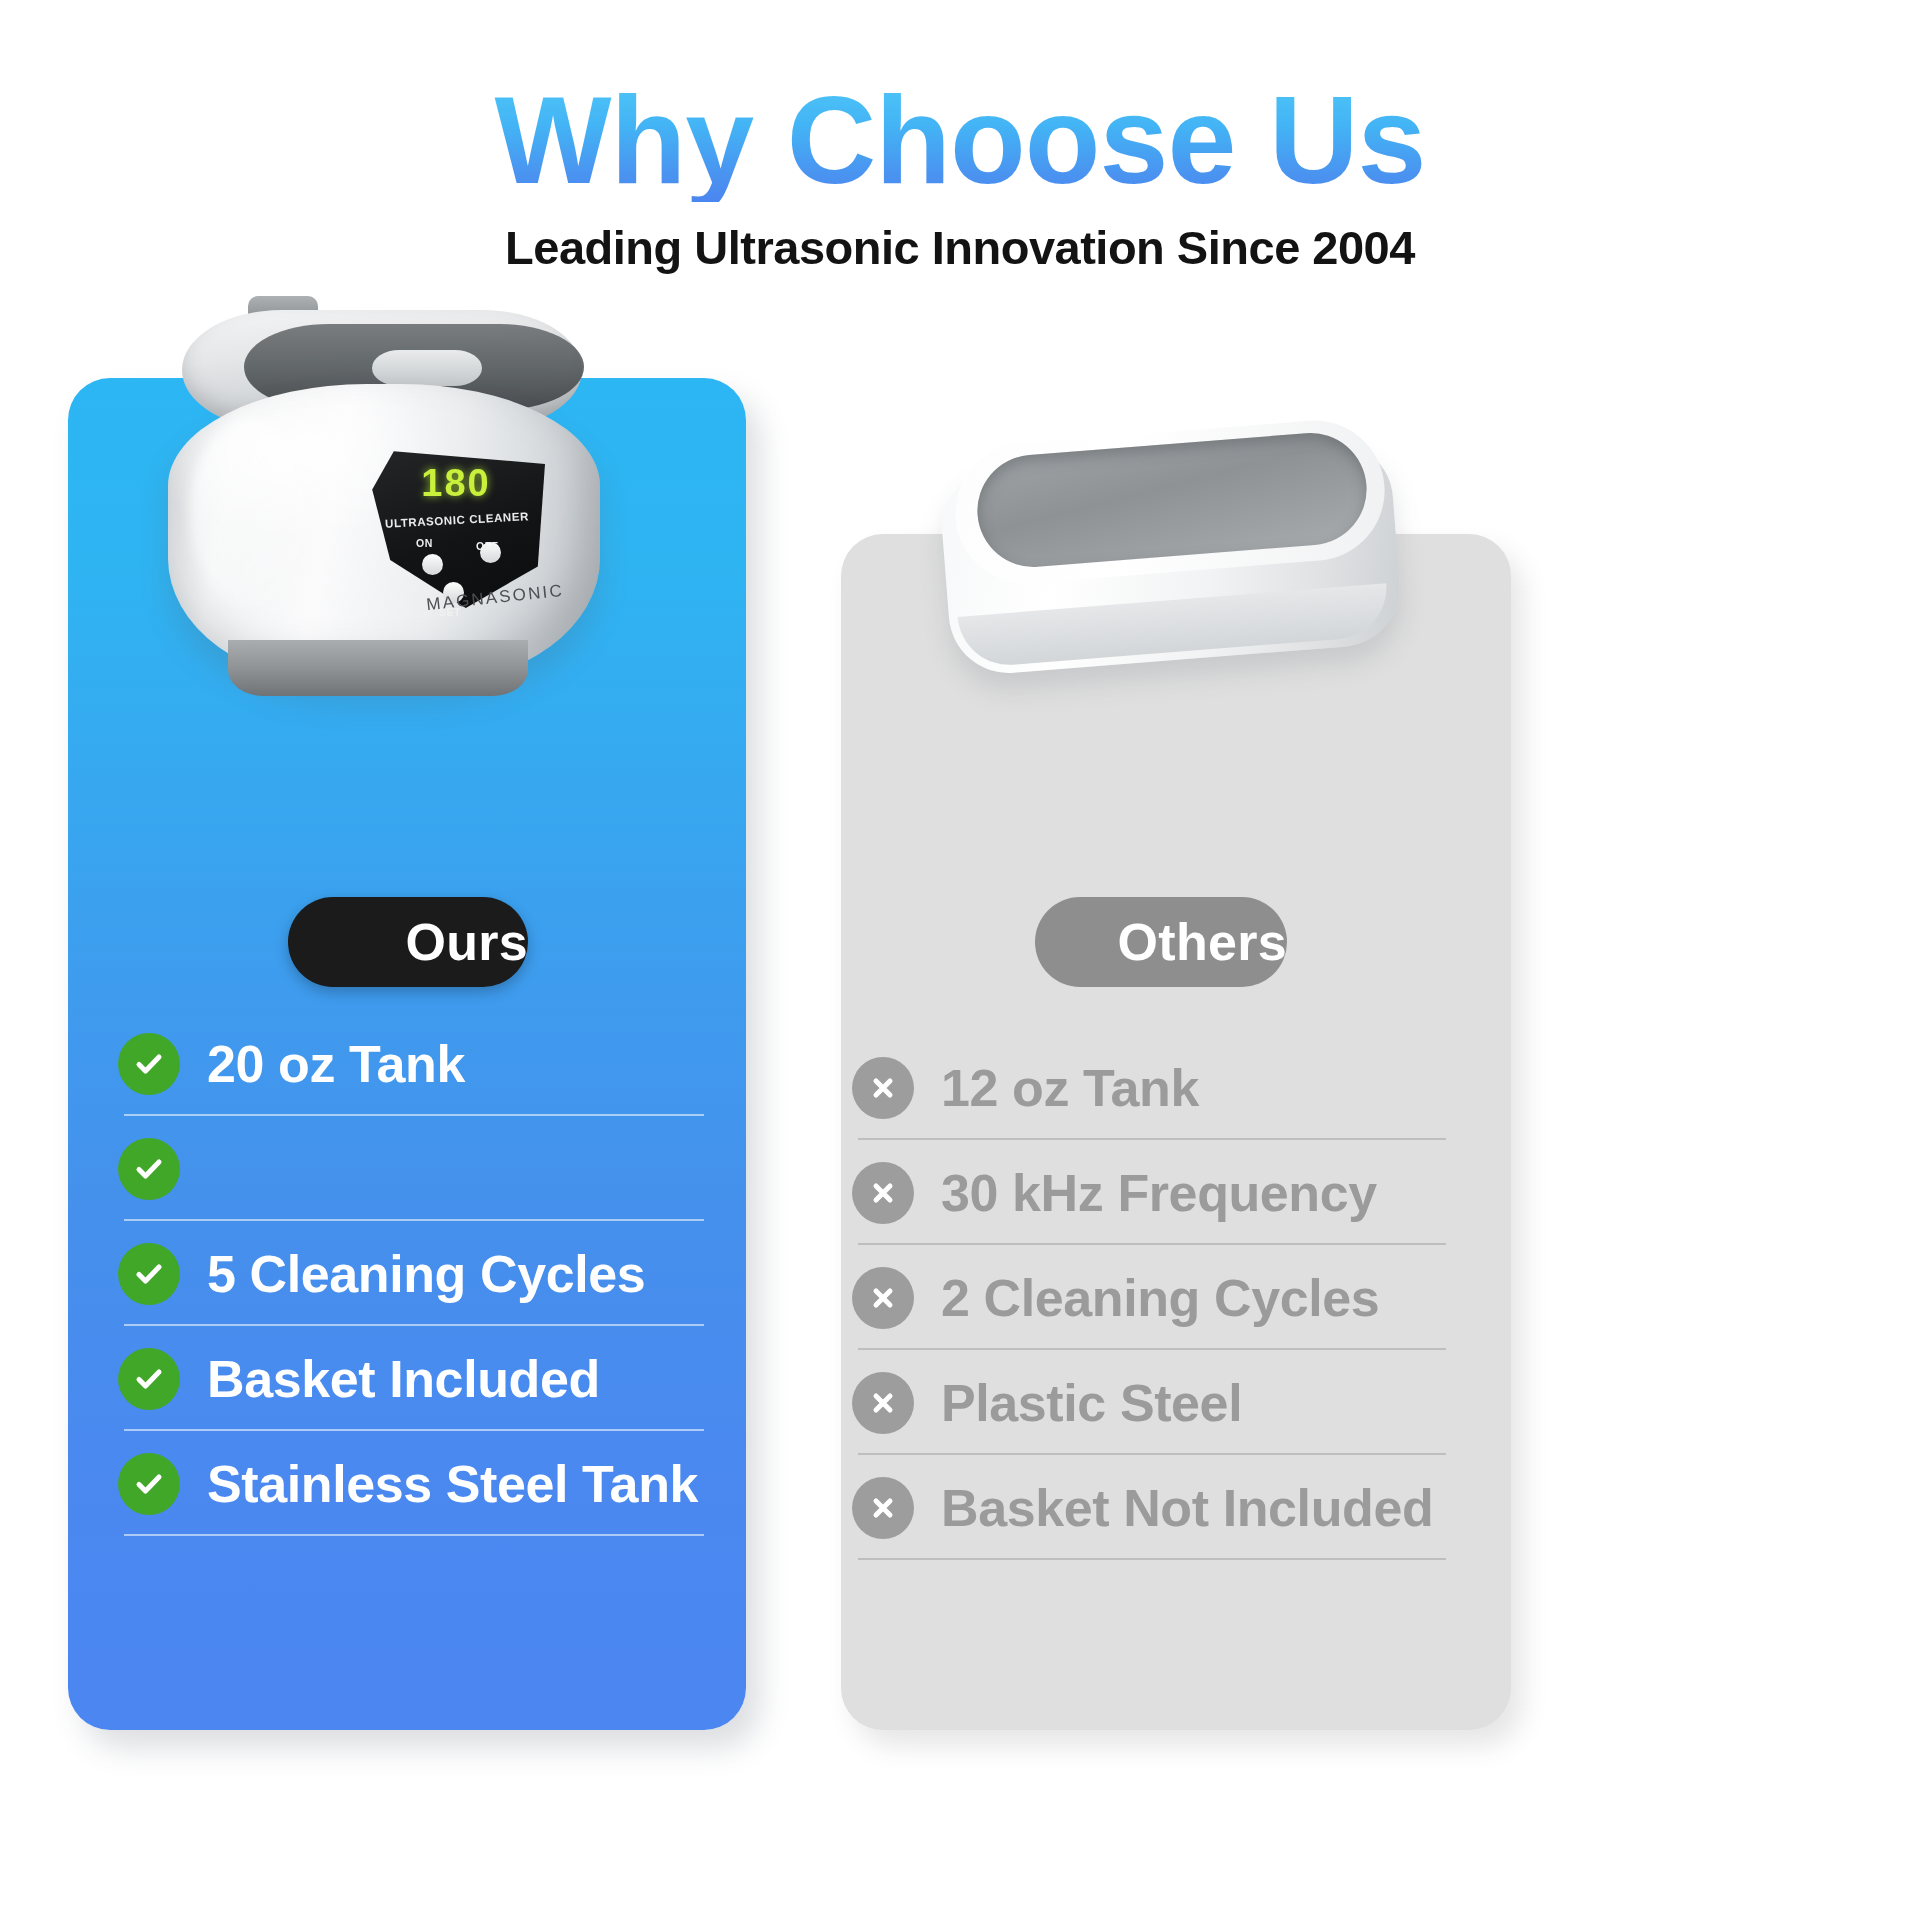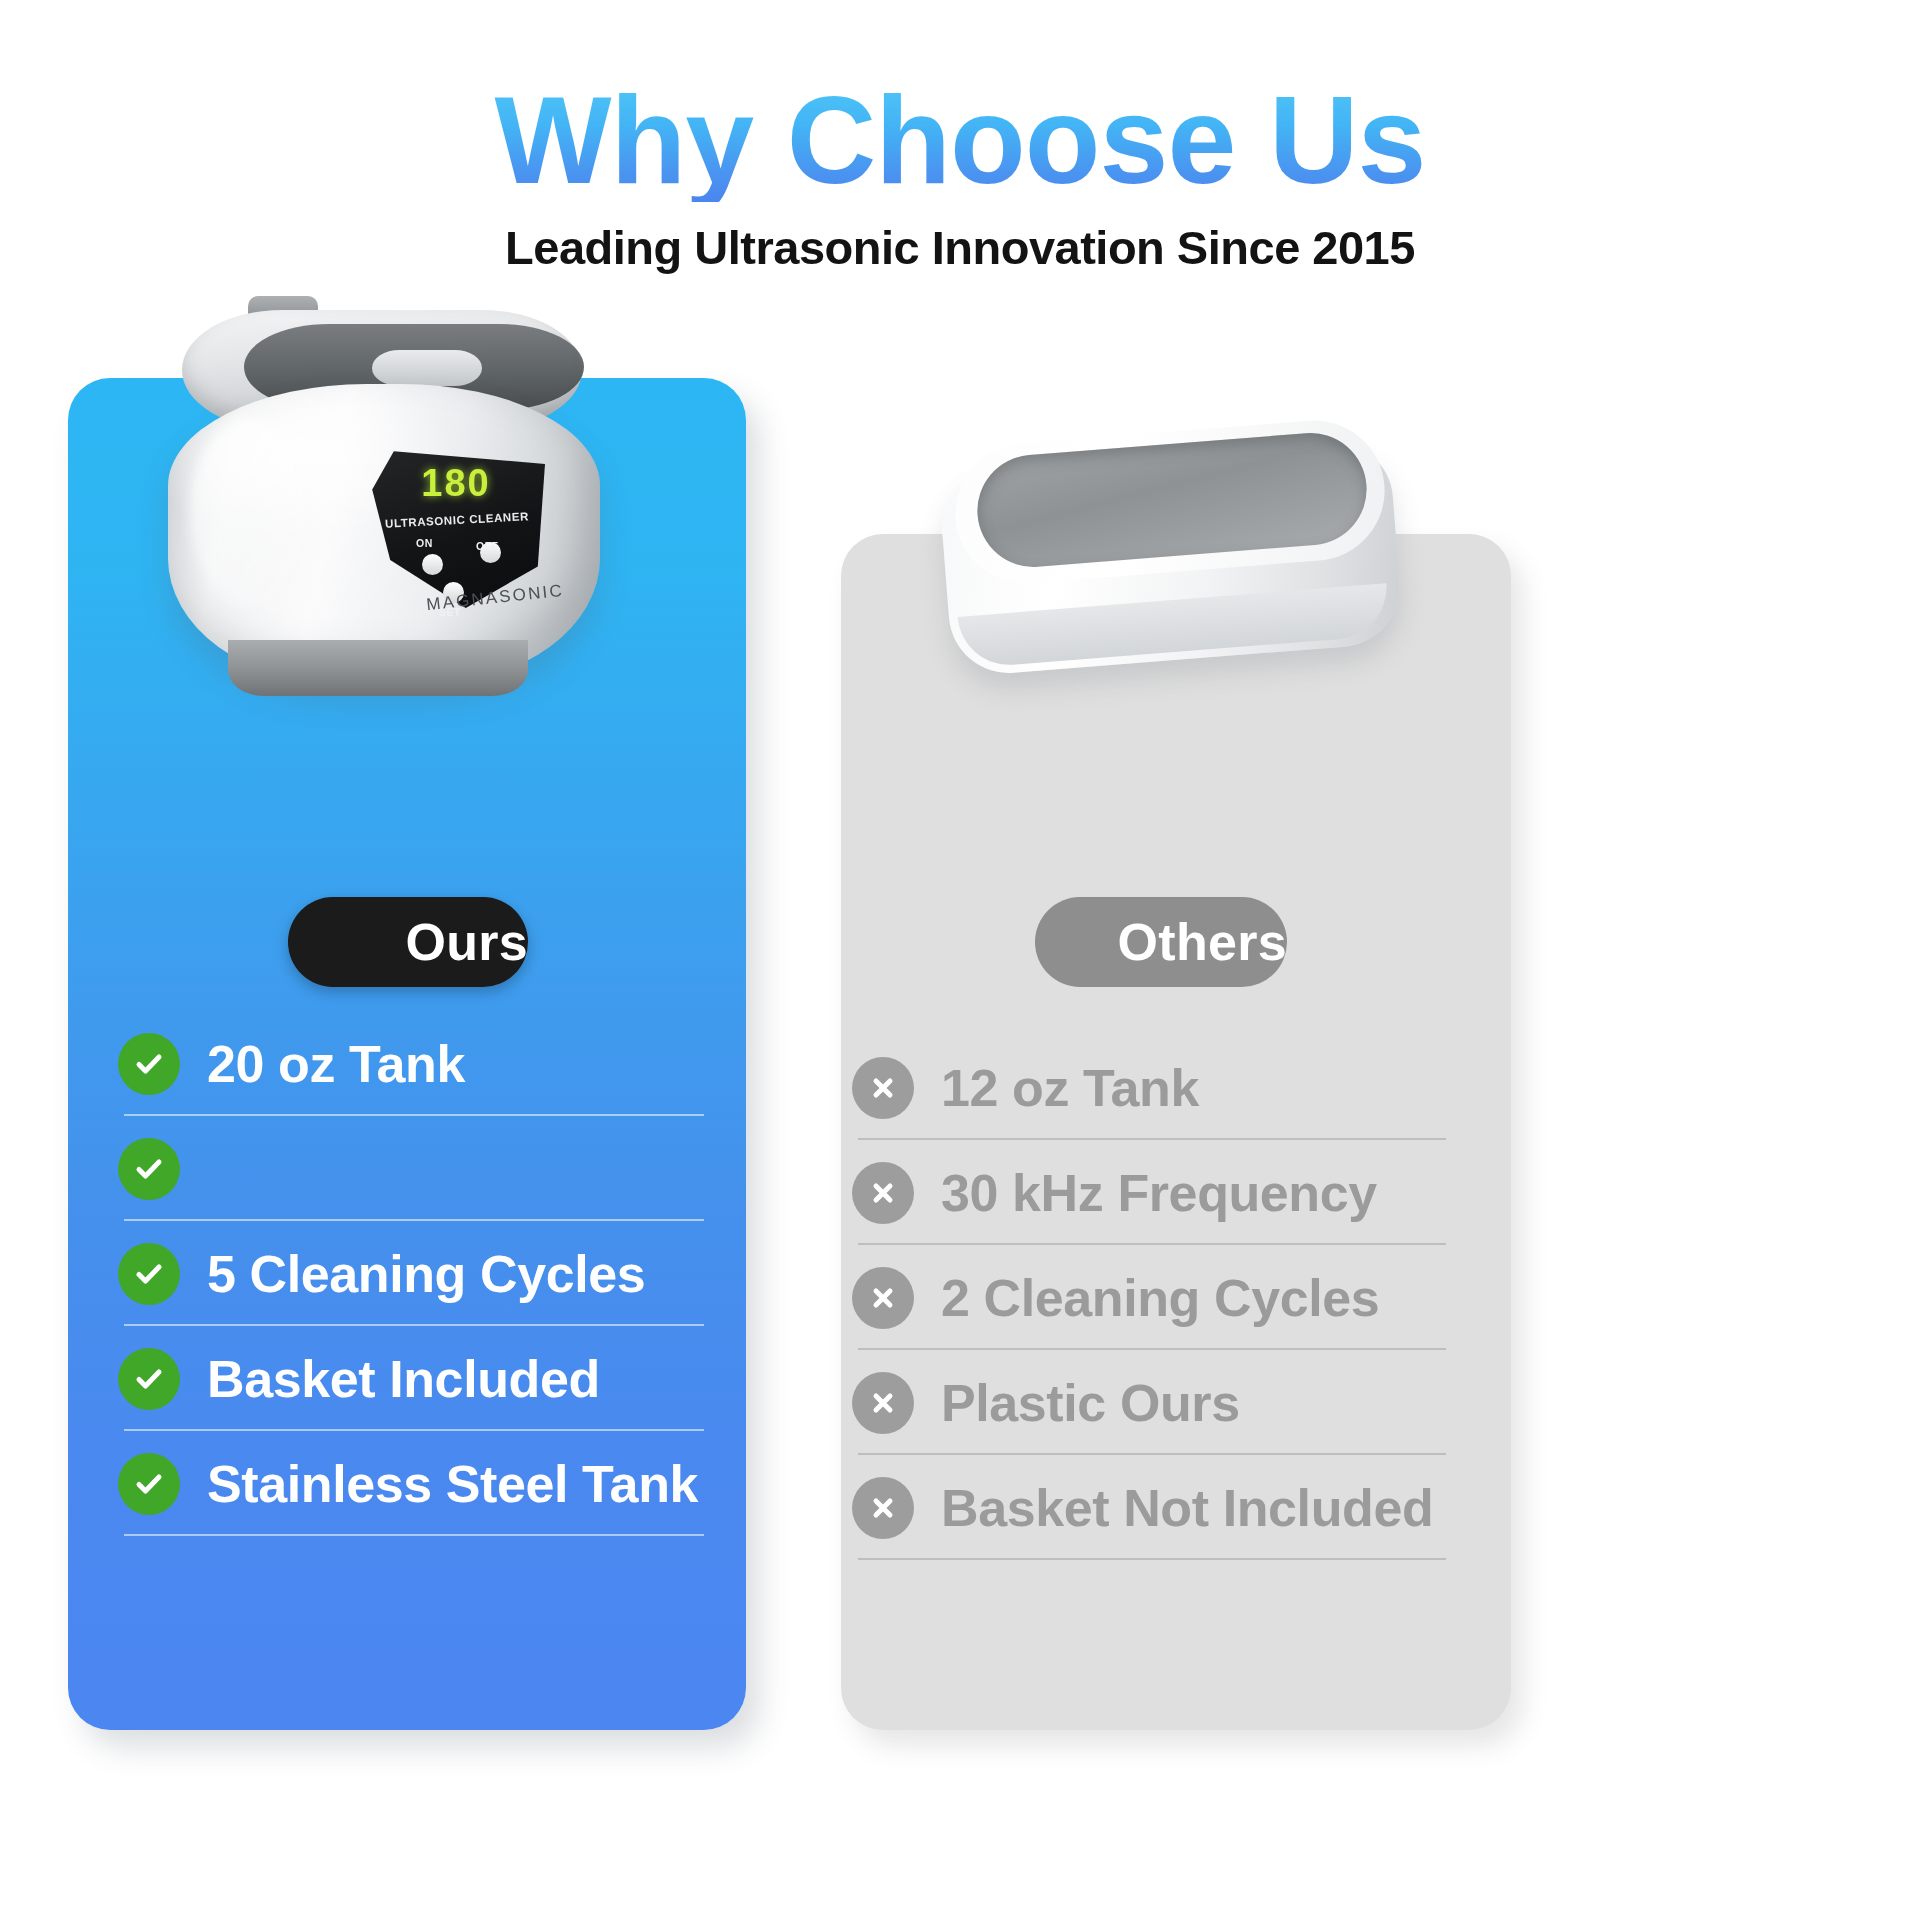--- a/index.html
+++ b/index.html
@@ -222,21 +222,21 @@
     border-radius:0 0 56px 56px;
     background:linear-gradient(180deg,#e5e7e9,#d3d6d9);
     transform:rotate(-4.5deg);
   }
 </style>
 </head>
 <body>
 
 <div id="header">
   <div id="main-title">Why Choose Us</div>
-  <div id="subtitle">Leading Ultrasonic Innovation Since 2015</div>
+  <div id="subtitle">Leading Ultrasonic Innovation Since 2004</div>
 </div>
 
 <div class="panel" id="panel-ours"></div>
 
 <div id="product-ours">
   <div id="ours-handle-left"></div>
   <div id="ours-lid">
     <div id="ours-lid-top"></div>
     <div id="ours-lid-notch"></div>
   </div>
@@ -359,21 +359,21 @@
     <span class="feature-text">2 Cleaning Cycles</span>
     <span class="divider"></span>
   </div>
 
   <div class="feature-row">
     <span class="mark cross">
       <svg width="34" height="34" viewBox="0 0 34 34">
           <path d="M10 10 L24 24 M24 10 L10 24" fill="none" stroke="#ffffff" stroke-width="5" stroke-linecap="round"></path>
         </svg>
     </span>
-    <span class="feature-text">Plastic Ours</span>
+    <span class="feature-text">Plastic Steel</span>
     <span class="divider"></span>
   </div>
 
   <div class="feature-row">
     <span class="mark cross">
       <svg width="34" height="34" viewBox="0 0 34 34">
           <path d="M10 10 L24 24 M24 10 L10 24" fill="none" stroke="#ffffff" stroke-width="5" stroke-linecap="round"></path>
         </svg>
     </span>
     <span class="feature-text">Basket Not Included</span>

